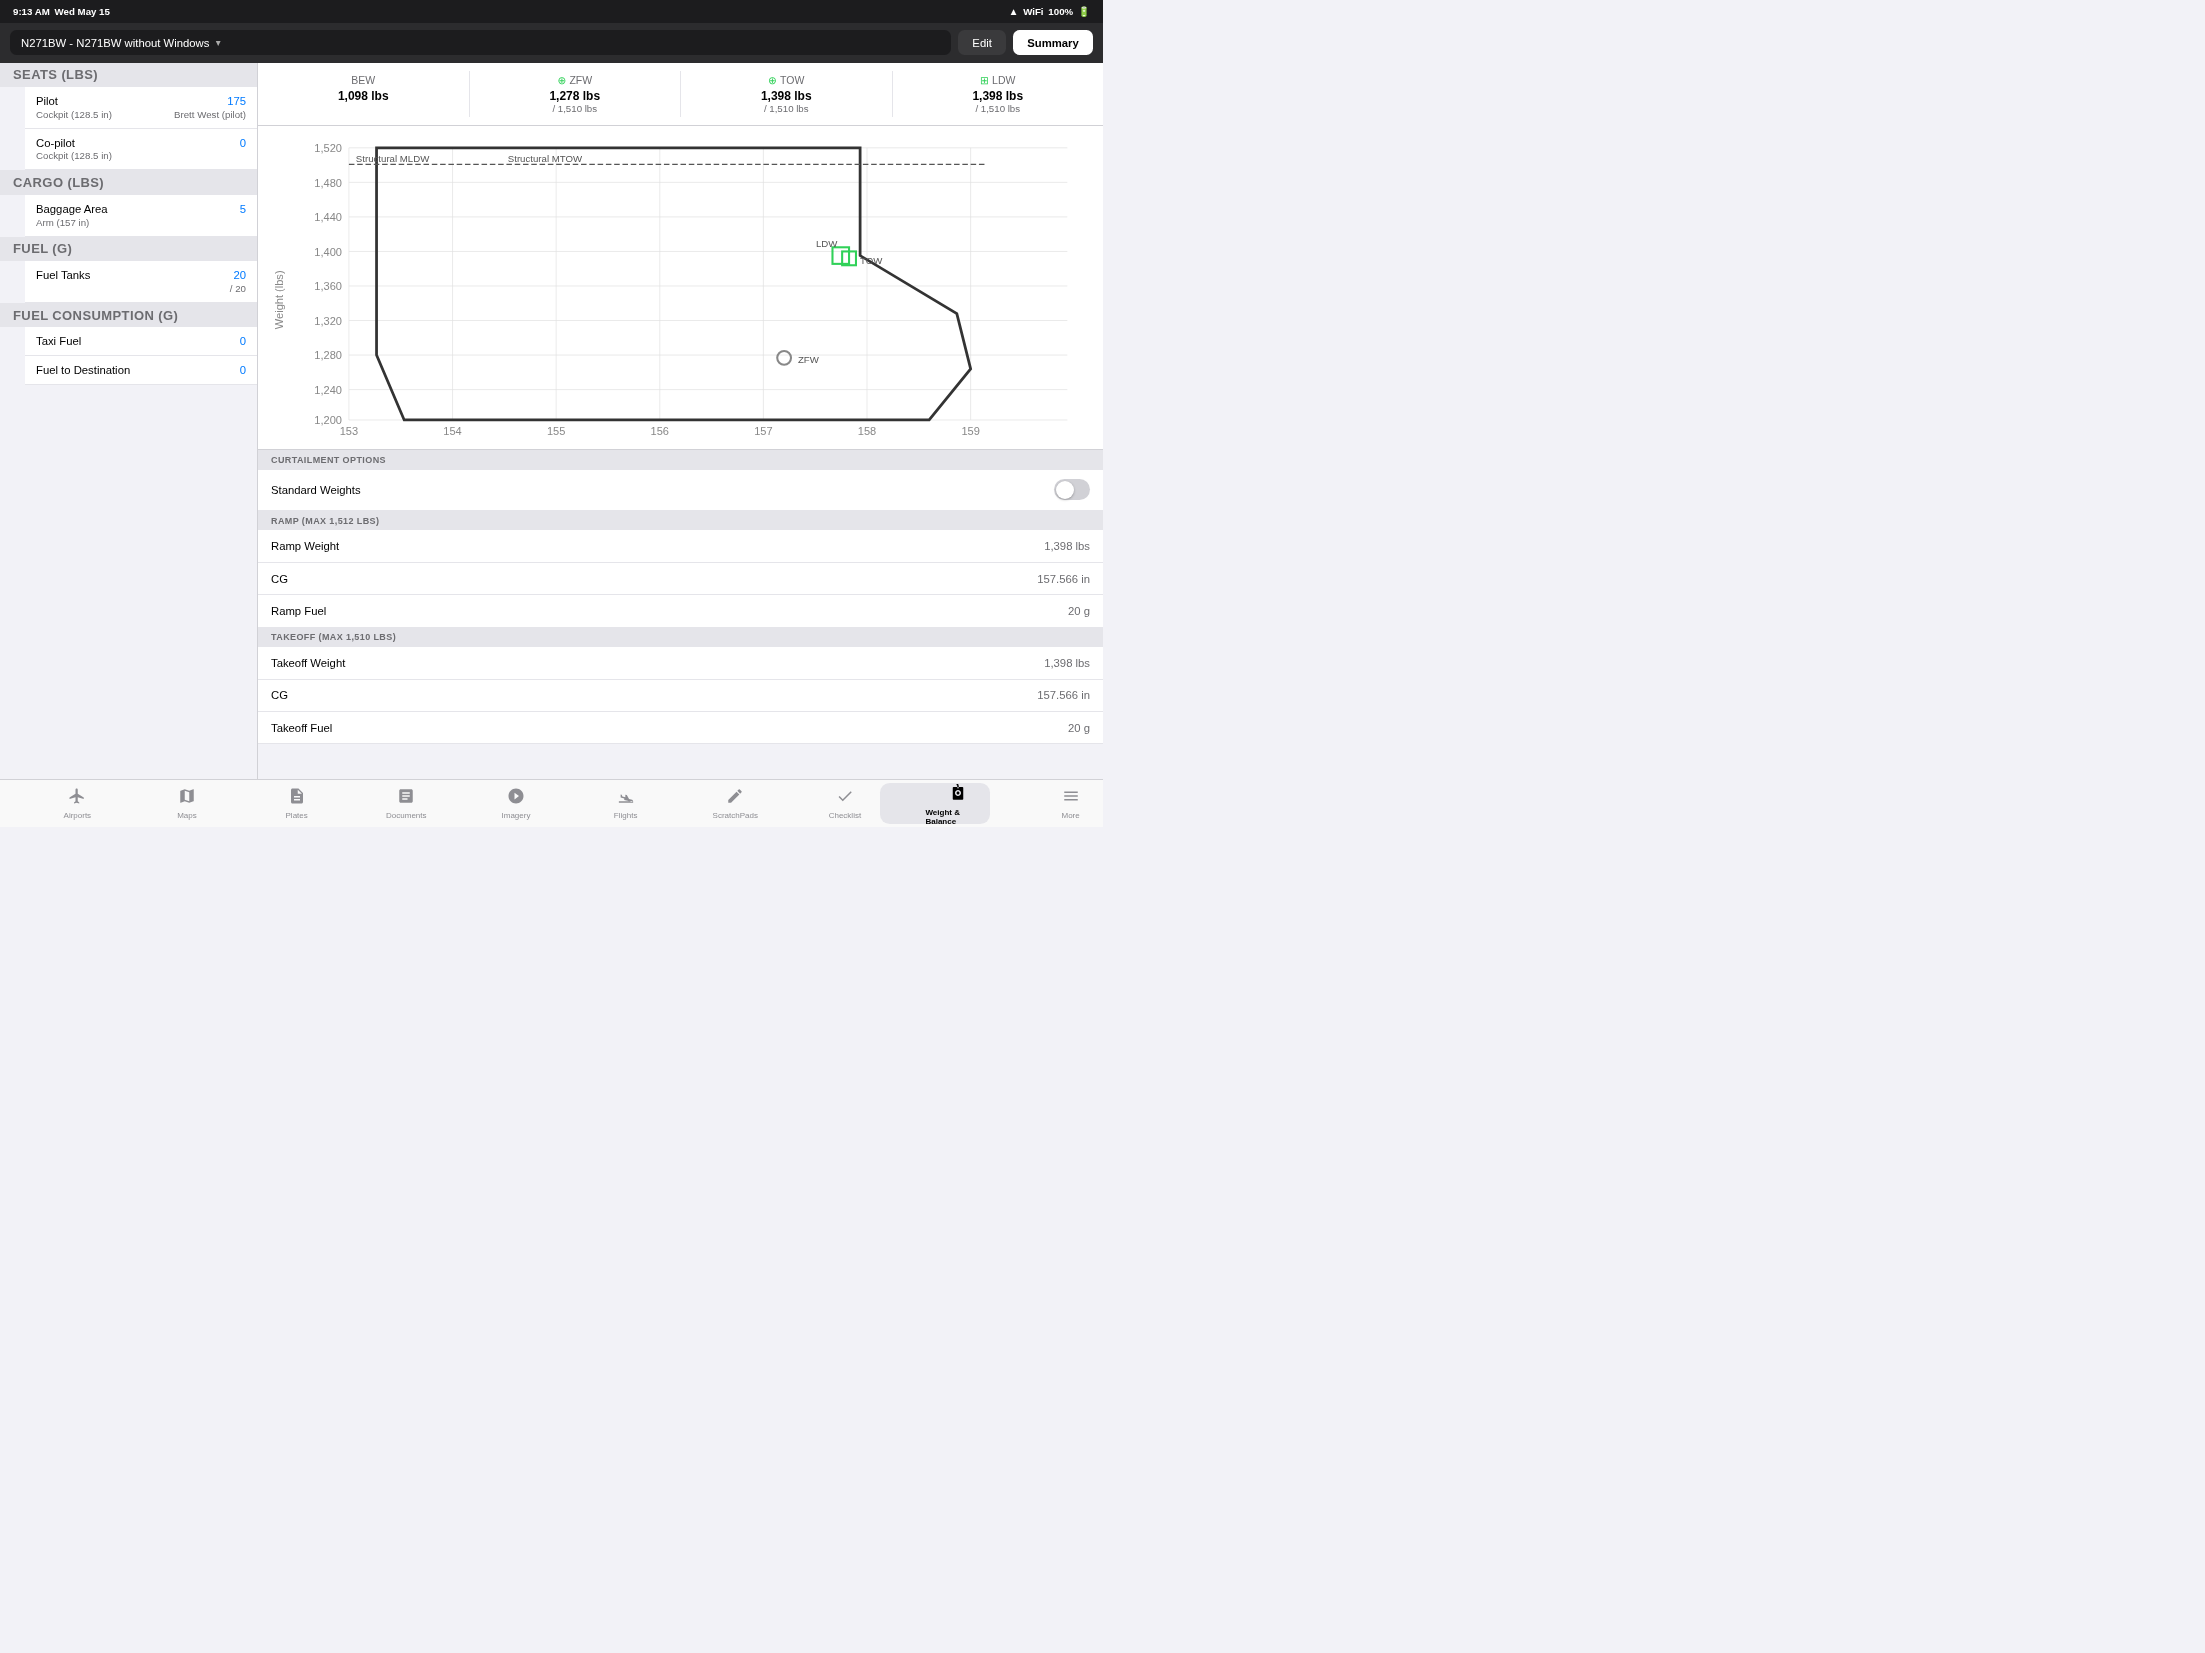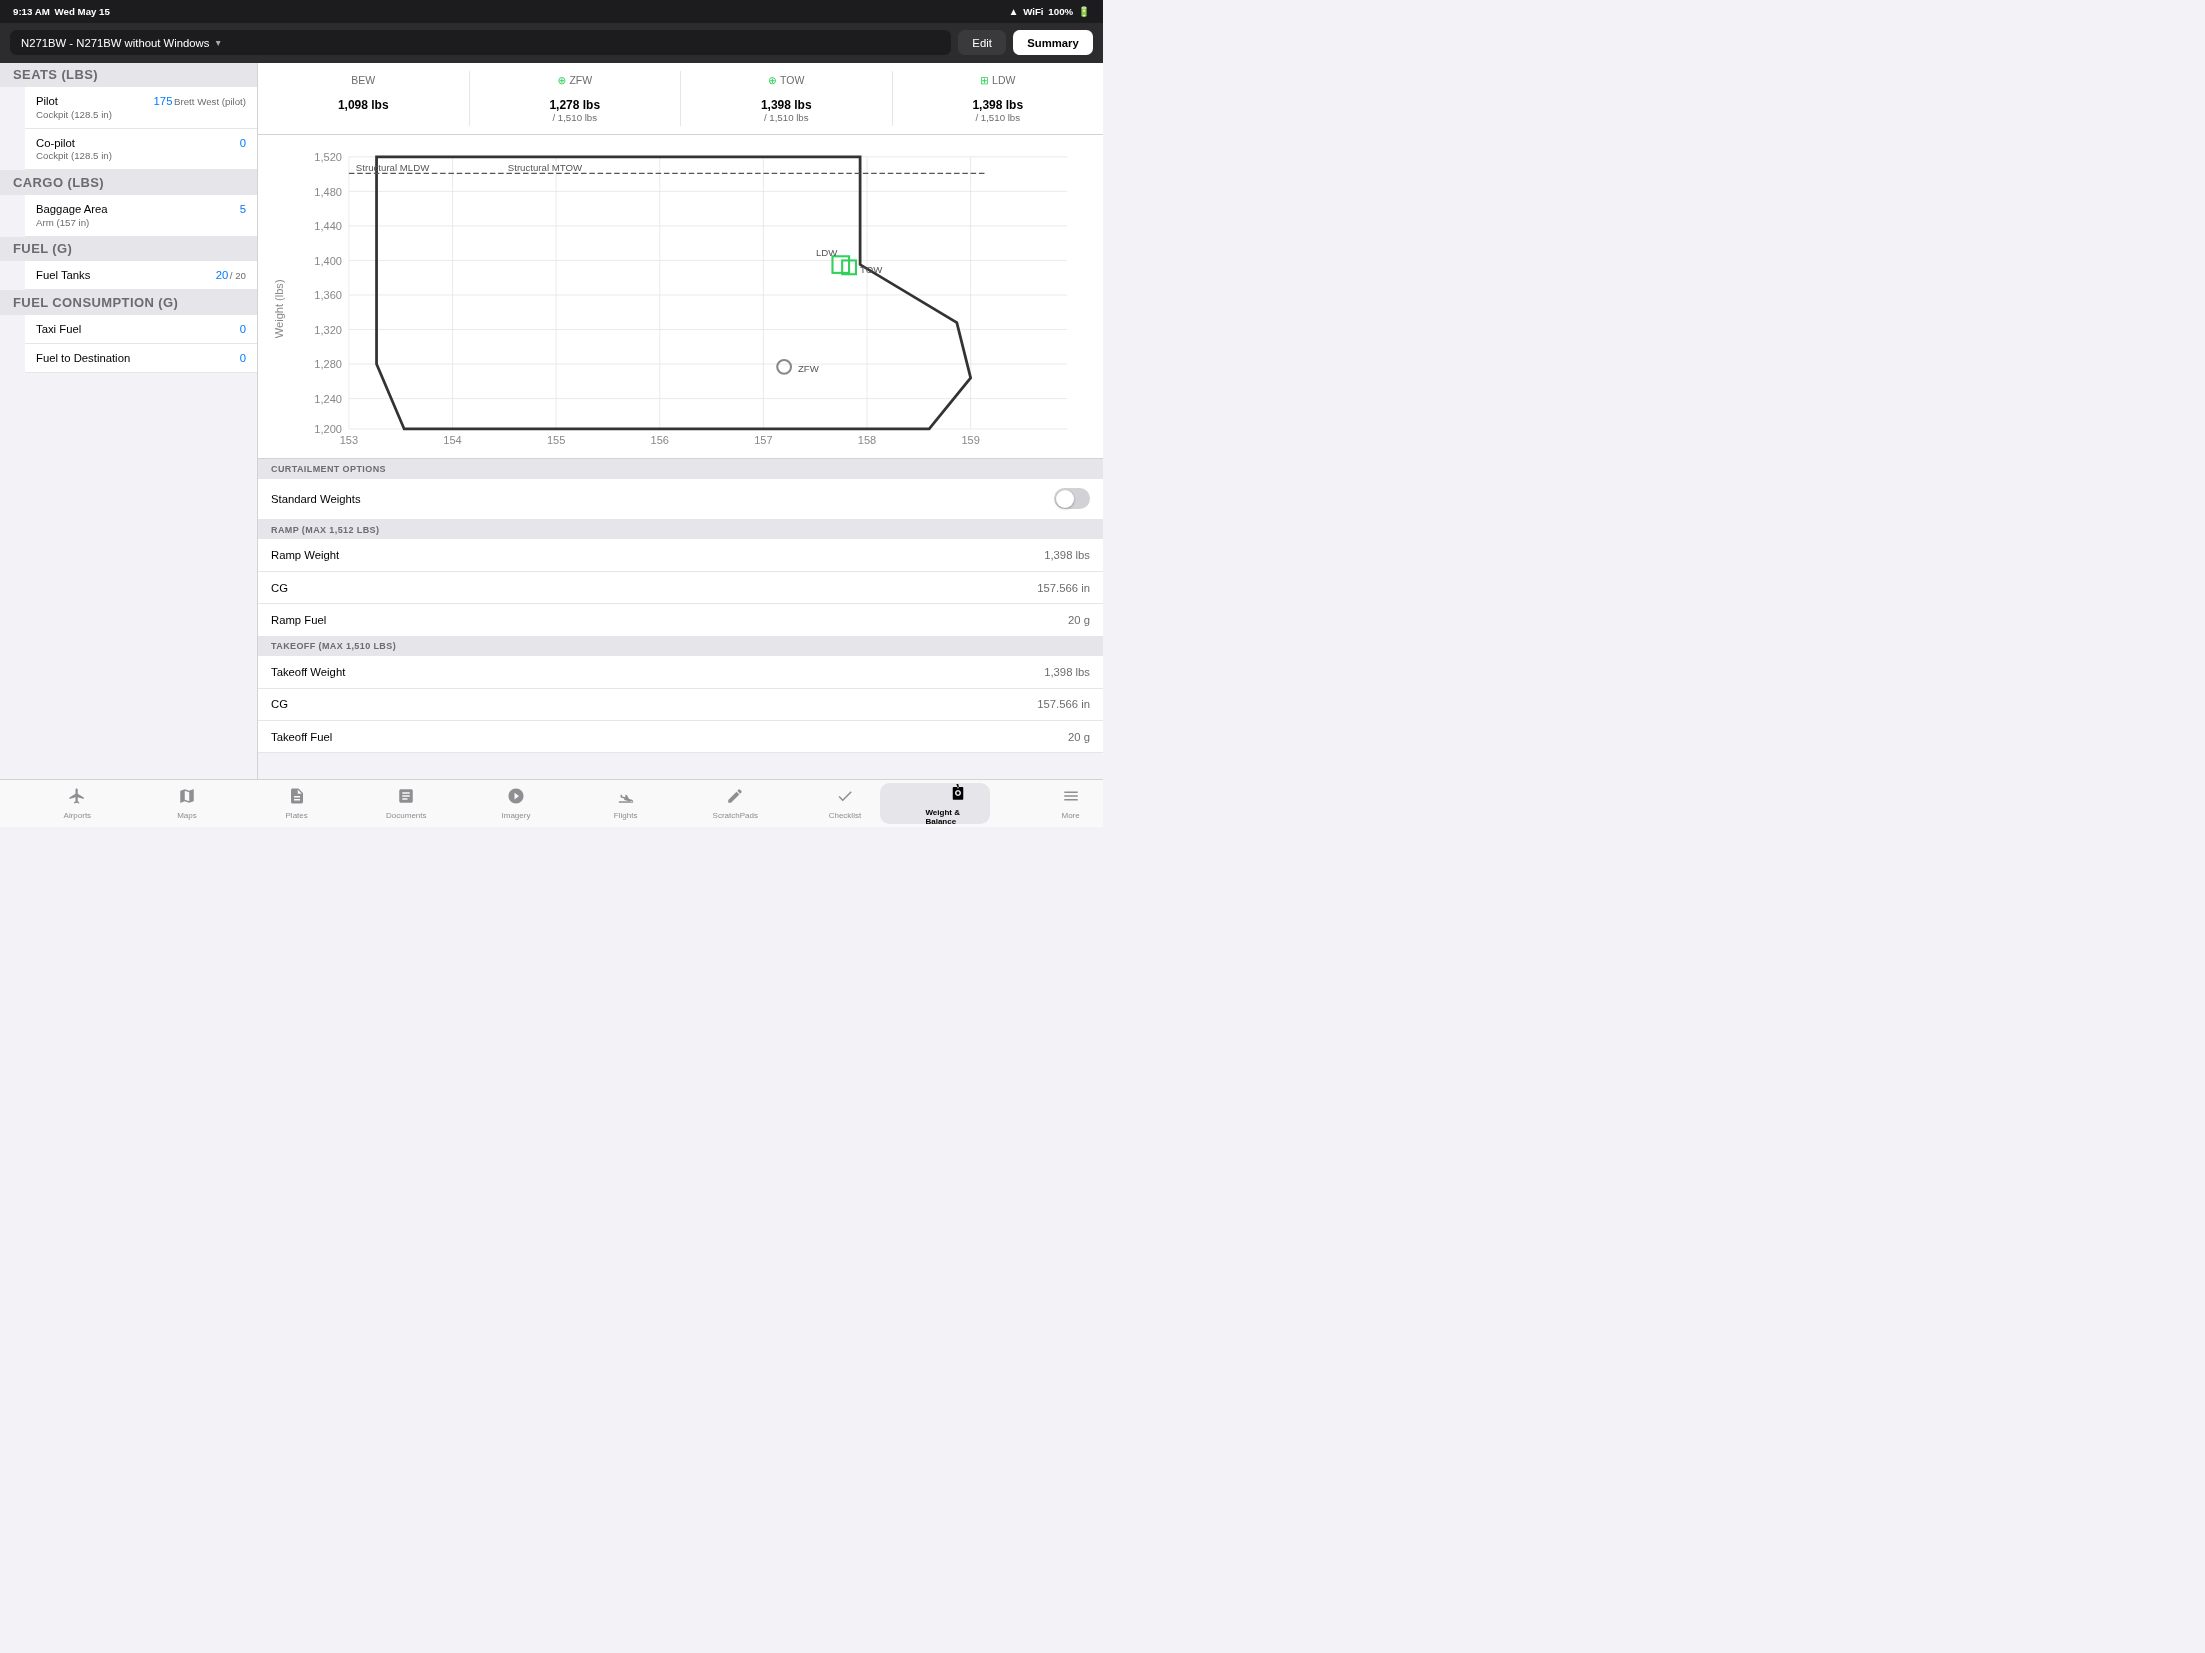--- a/index.html
+++ b/index.html
@@ -102,21 +102,21 @@
       padding: 8px 11px;
       border-bottom: 0.8px solid #e5e5ea;
       display: flex;
       justify-content: space-between;
       align-items: flex-start;
       margin-left: 25px;
     }
     .list-item-left { display: flex; flex-direction: column; gap: 1.6px; }
     .list-item-title { font-size: 11.3px; color: #000; font-weight: 400; }
     .list-item-subtitle { font-size: 9.7px; color: #6c6c70; }
-    .list-item-right { display: flex; flex-direction: row; align-items: flex-end; gap: 1.6px; }
+    .list-item-right { display: flex; flex-direction: column; align-items: flex-end; gap: 1.6px; }
     .list-item-value { font-size: 11.3px; color: #007aff; font-weight: 500; }
     .list-item-sub-value { font-size: 9.7px; color: #6c6c70; }
 
     
     .right-panel {
       flex: 1;
       background: #f2f2f7;
       overflow-y: auto;
     }
 
@@ -128,21 +128,21 @@
       border-bottom: 0.8px solid #d1d1d6;
       padding: 8px 0;
     }
     .weight-col {
       flex: 1;
       text-align: center;
       border-right: 0.8px solid #e5e5ea;
       padding: 3.2px 6.5px;
     }
     .weight-col:last-child { border-right: none; }
-    .weight-col-label { font-size: 10.5px; color: #6c6c70; margin-bottom: 12px; display: flex; align-items: center; justify-content: center; gap: 3.2px; }
+    .weight-col-label { font-size: 10.5px; color: #6c6c70; margin-bottom: 3px; display: flex; align-items: center; justify-content: center; gap: 3.2px; }
     .weight-col-main { font-size: 12px; font-weight: 600; color: #000; }
     .weight-col-sub { font-size: 9.7px; color: #6c6c70; }
 
     
     .chart-area {
       background: #fff;
       margin: 0;
       padding: 8px;
       border-bottom: 0.8px solid #d1d1d6;
     }

